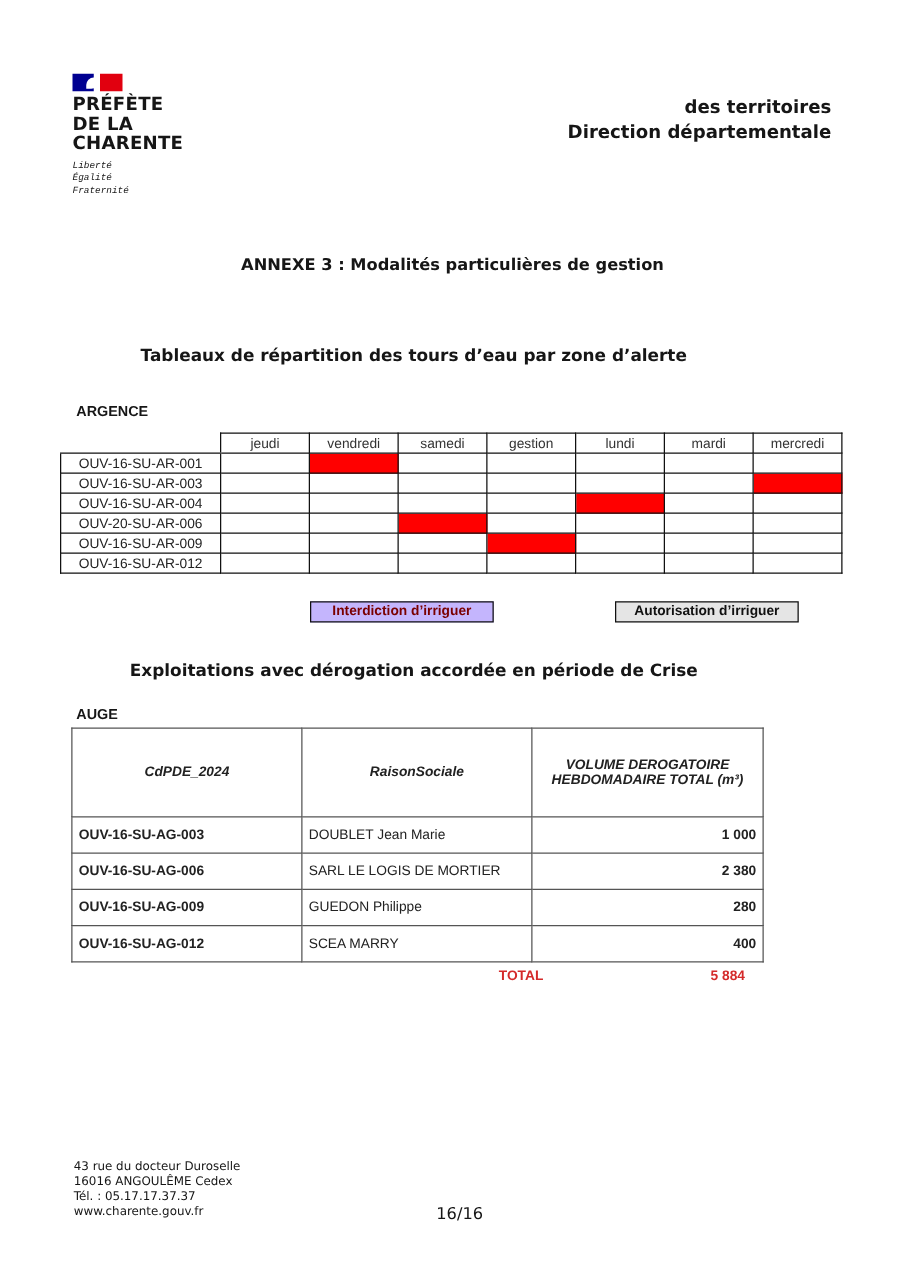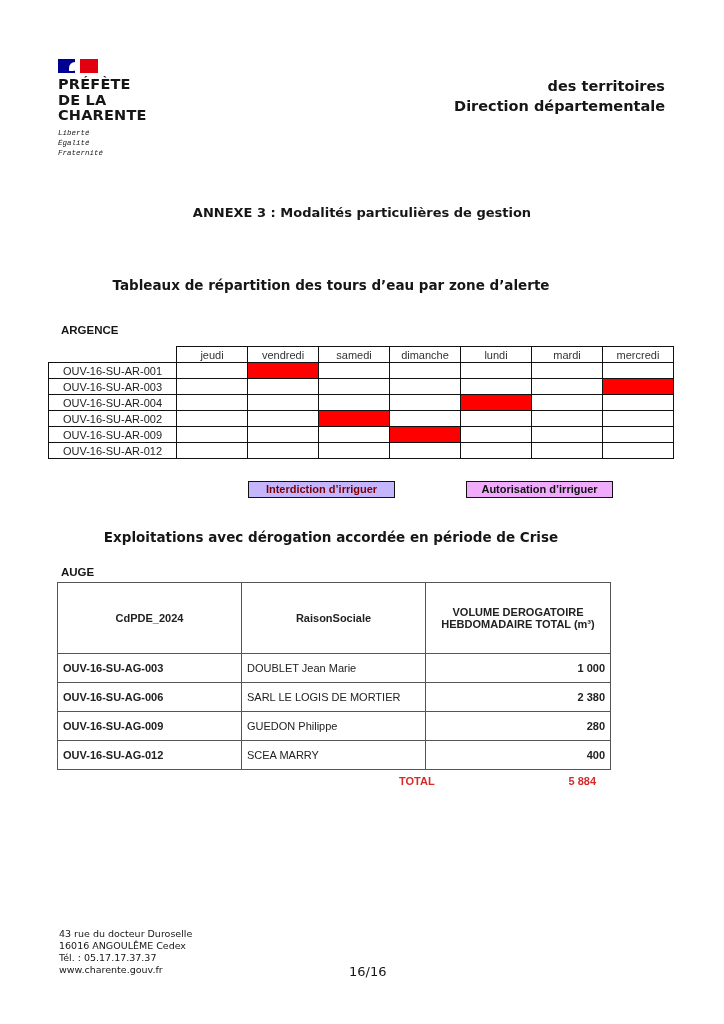--- a/index.html
+++ b/index.html
@@ -27,26 +27,26 @@
   
   table.rot { position: absolute; left: 48px; top: 346px; border-collapse: collapse; font-family: "Liberation Sans", sans-serif; font-size: 11px; }
   table.rot td, table.rot th { border: 1.5px solid #111; height: 15px; padding: 0; text-align: center; font-weight: normal; color: #333; }
   table.rot th.corner { border: none; border-bottom: 1.5px solid #111; width: 127px; }
   table.rot td.code { width: 127px; color: #222; }
   table.rot .day { width: 70px; }
   table.rot td.red { background: #ff0000; }
 
   .legend { position: absolute; top: 481px; height: 15px; font-family: "Liberation Sans", sans-serif; font-size: 11px; font-weight: bold; text-align: center; line-height: 15px; border: 1.5px solid #111; }
   .legend.forbid { left: 248px; width: 145px; background: #c4b5fd; color: #7a0000; }
-  .legend.allow { left: 466px; width: 145px; background: #f0abfc; color: #111; }
+  .legend.allow { left: 492px; width: 145px; background: #e5e5e5; color: #111; }
 
   
   table.dero { position: absolute; left: 57px; top: 582px; border-collapse: collapse; font-family: "Liberation Sans", sans-serif; font-size: 11px; color: #222; }
   table.dero th, table.dero td { border: 1px solid #555; padding: 0 5px; }
-  table.dero th { height: 70px; font-weight: bold; text-align: center; font-size: 11px; }
+  table.dero th { height: 70px; font-weight: bold; text-align: center; font-size: 11px; font-style: italic; }
   table.dero td { height: 28px; }
   table.dero td.c1 { width: 173px; font-weight: bold; }
   table.dero td.c2 { width: 173px; }
   table.dero td.c3 { width: 174px; text-align: right; font-weight: bold; }
   .total-label { left: 399px; top: 775px; font-family: "Liberation Sans", sans-serif; font-weight: bold; font-size: 11px; color: #d42a2a; }
   .total-value { right: 128px; top: 775px; font-family: "Liberation Sans", sans-serif; font-weight: bold; font-size: 11px; color: #d42a2a; text-align: right; }
 
   .footer { left: 59px; top: 928px; font-size: 9.5px; line-height: 12px; color: #161616; }
   .pagenum { left: 349px; top: 964px; font-size: 13px; color: #161616; }
 </style>
@@ -79,21 +79,21 @@
 <div class="abs section-title" style="top:277px;">Tableaux de répartition des tours d’eau par zone d’alerte</div>
 <div class="abs zone-label" style="left:61px; top:324px;">ARGENCE</div>
 
 <table class="rot">
   <thead>
     <tr>
       <th class="corner"></th>
       <th class="day">jeudi</th>
       <th class="day">vendredi</th>
       <th class="day">samedi</th>
-      <th class="day">dimanche</th>
+      <th class="day">gestion</th>
       <th class="day">lundi</th>
       <th class="day">mardi</th>
       <th class="day">mercredi</th>
     </tr>
   </thead>
   <tbody>
     <tr>
       <td class="code">OUV-16-SU-AR-001</td>
       <td></td>
         <td class="red"></td>
@@ -117,21 +117,21 @@
       <td class="code">OUV-16-SU-AR-004</td>
       <td></td>
         <td></td>
         <td></td>
         <td></td>
         <td class="red"></td>
         <td></td>
         <td></td>
     </tr>
     <tr>
-      <td class="code">OUV-16-SU-AR-002</td>
+      <td class="code">OUV-20-SU-AR-006</td>
       <td></td>
         <td></td>
         <td class="red"></td>
         <td></td>
         <td></td>
         <td></td>
         <td></td>
     </tr>
     <tr>
       <td class="code">OUV-16-SU-AR-009</td>

